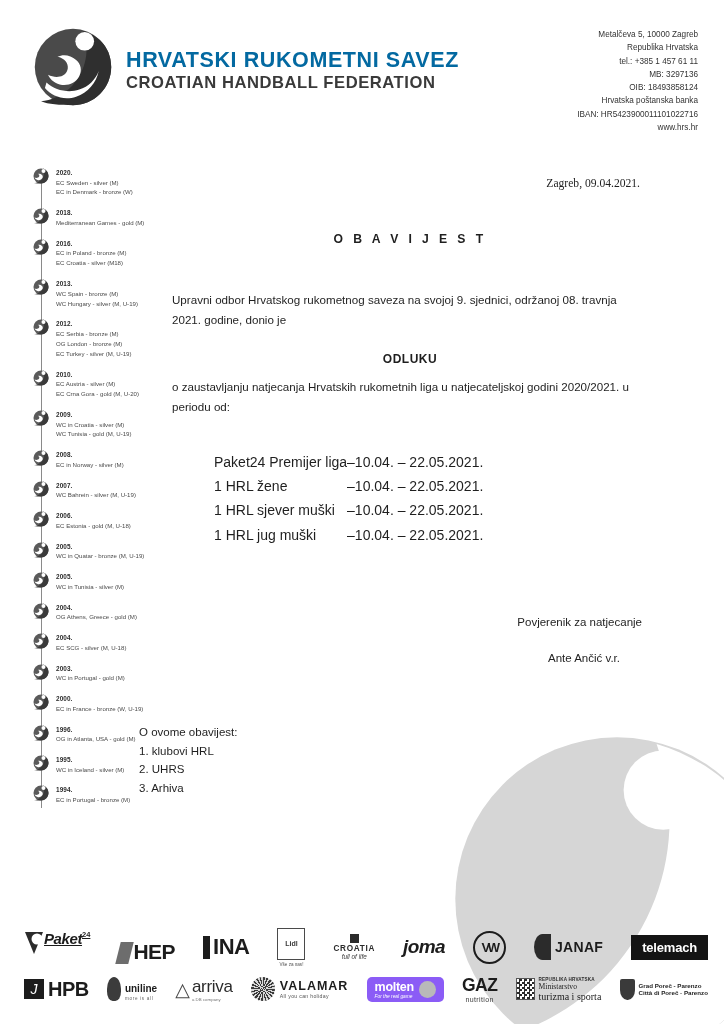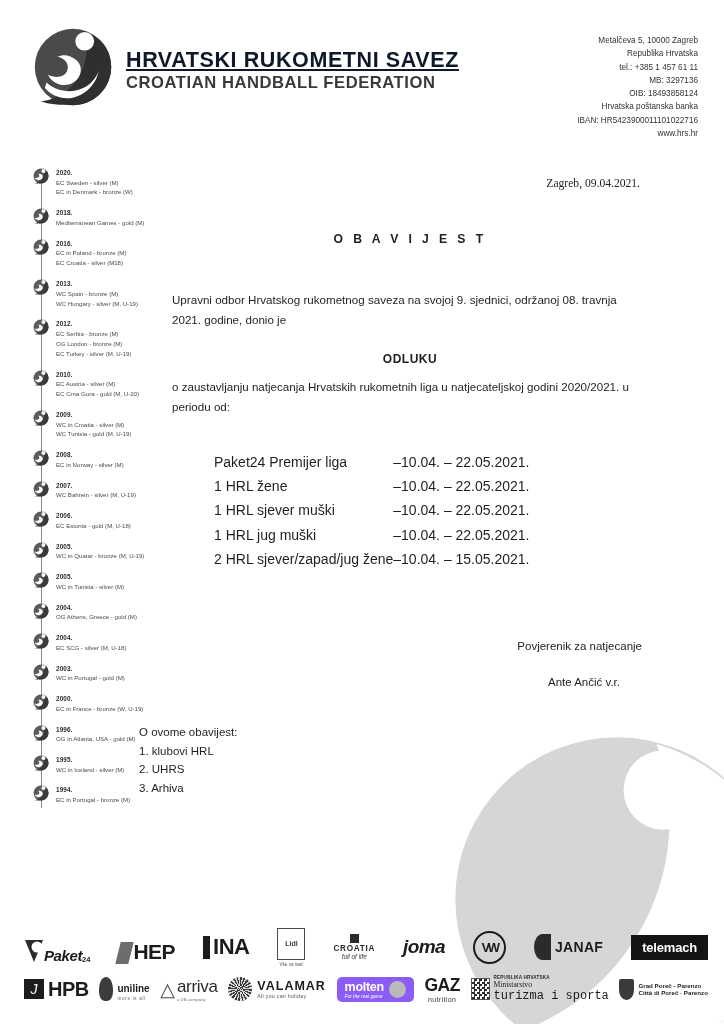--- a/index.html
+++ b/index.html
@@ -49,37 +49,36 @@
   }
   .logo-text {
     position: absolute;
     left: 92px;
     top: 20px;
   }
   .logo-line1 {
     font-size: 21.5px;
     font-weight: bold;
     letter-spacing: 0.6px;
-    color: #0f172a;
+    color: #0369a1;
     line-height: 1.18;
     white-space: nowrap;
-    text-decoration: underline;
   }
   .logo-line2 {
     font-size: 16.6px;
     font-weight: bold;
     letter-spacing: 0.55px;
     color: #3a3a3a;
     line-height: 1.2;
     white-space: nowrap;
   }
   .contact {
     position: absolute;
     right: 0;
-    top: 6px;
+    top: 0;
     text-align: right;
     font-size: 8.2px;
     line-height: 1.62;
     color: #333;
     white-space: nowrap;
   }
 
   
   .timeline {
     position: absolute;
@@ -223,21 +222,21 @@
     margin-bottom: 4px;
   }
   .sp {
     display: flex;
     align-items: center;
     justify-content: center;
     height: 34px;
   }
 
   
-  .sp-paket { display:flex; align-items:flex-end; }
+  .sp-paket { display:flex; align-items:flex-start;text-decoration:underline; }
   .sp-paket-txt {
     font-size: 15px; font-weight: bold; font-style: italic;
     color: #1c1c1c; letter-spacing: -0.4px;
   }
   .sp-paket-sub { font-size: 7.5px; font-weight: bold; color:#1c1c1c; }
 
   .sp-hep {
     font-size: 21px; font-weight: bold; color: #1c1c1c;
     letter-spacing: -0.5px; display:flex; align-items:flex-end;
   }
@@ -332,21 +331,21 @@
   .sp-ministry { display:flex; align-items:center; }
   .min-crest {
     width:17px;height:20px;margin-right:4px;
     background:
       repeating-conic-gradient(from 0deg, #2b2b2b 0% 25%, #ffffff 0% 50%)
       0 0 / 5px 5px;
     border:1px solid #555;
   }
   .min-t0 { font-size:4.6px; font-weight:bold; color:#2b2b2b; letter-spacing:0.2px;}
   .min-t1 { font-size:7.6px; color:#1c1c1c; font-family:"Liberation Serif", serif;}
-  .min-t2 { font-size:12px; color:#1c1c1c; font-family:Liberation Mono, monospace;}
+  .min-t2 { font-size:10px; color:#1c1c1c; font-family:Liberation Serif, serif;}
 
   .sp-porec { display:flex; align-items:center;}
   .porec-crest { width:15px; height:21px; background:#3a3a3a; border-radius:2px 2px 48% 48%; margin-right:4px;}
   .porec-t1 { font-size:6.2px; font-weight:bold; color:#1c1c1c;}
   .porec-t2 { font-size:6.2px; font-weight:bold; color:#1c1c1c;}
 </style>
 </head>
 <body>
 
 <div id="page">
@@ -607,25 +606,20 @@
           <tr>
             <td class="lg-name">1 HRL sjever muški</td>
             <td class="lg-dash">–</td>
             <td class="lg-period">10.04. – 22.05.2021.</td>
           </tr>
           <tr>
             <td class="lg-name">1 HRL jug  muški</td>
             <td class="lg-dash">–</td>
             <td class="lg-period">10.04. – 22.05.2021.</td>
           </tr>
-          <tr>
-            <td class="lg-name">2 HRL sjever/zapad/jug žene</td>
-            <td class="lg-dash">–</td>
-            <td class="lg-period">10.04. – 15.05.2021.</td>
-          </tr>
         </tbody>
     </table>
 
     <div class="sign">Povjerenik za natjecanje</div>
     <div class="sign-name">Ante Ančić v.r.</div>
   </div>
 
   <div class="distribution">
     <div>O ovome obavijest:</div>
     <div>1. klubovi HRL</div>

